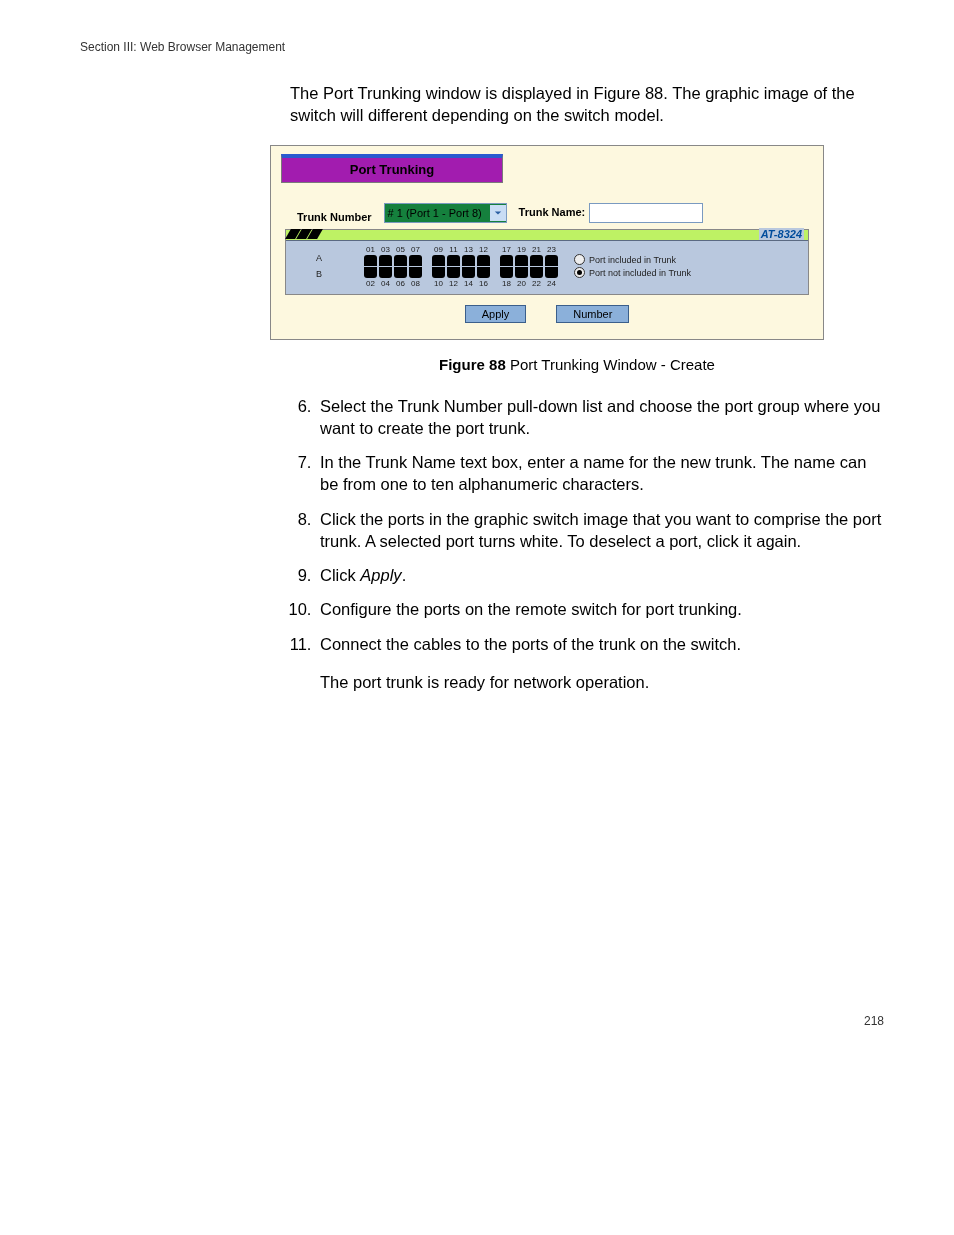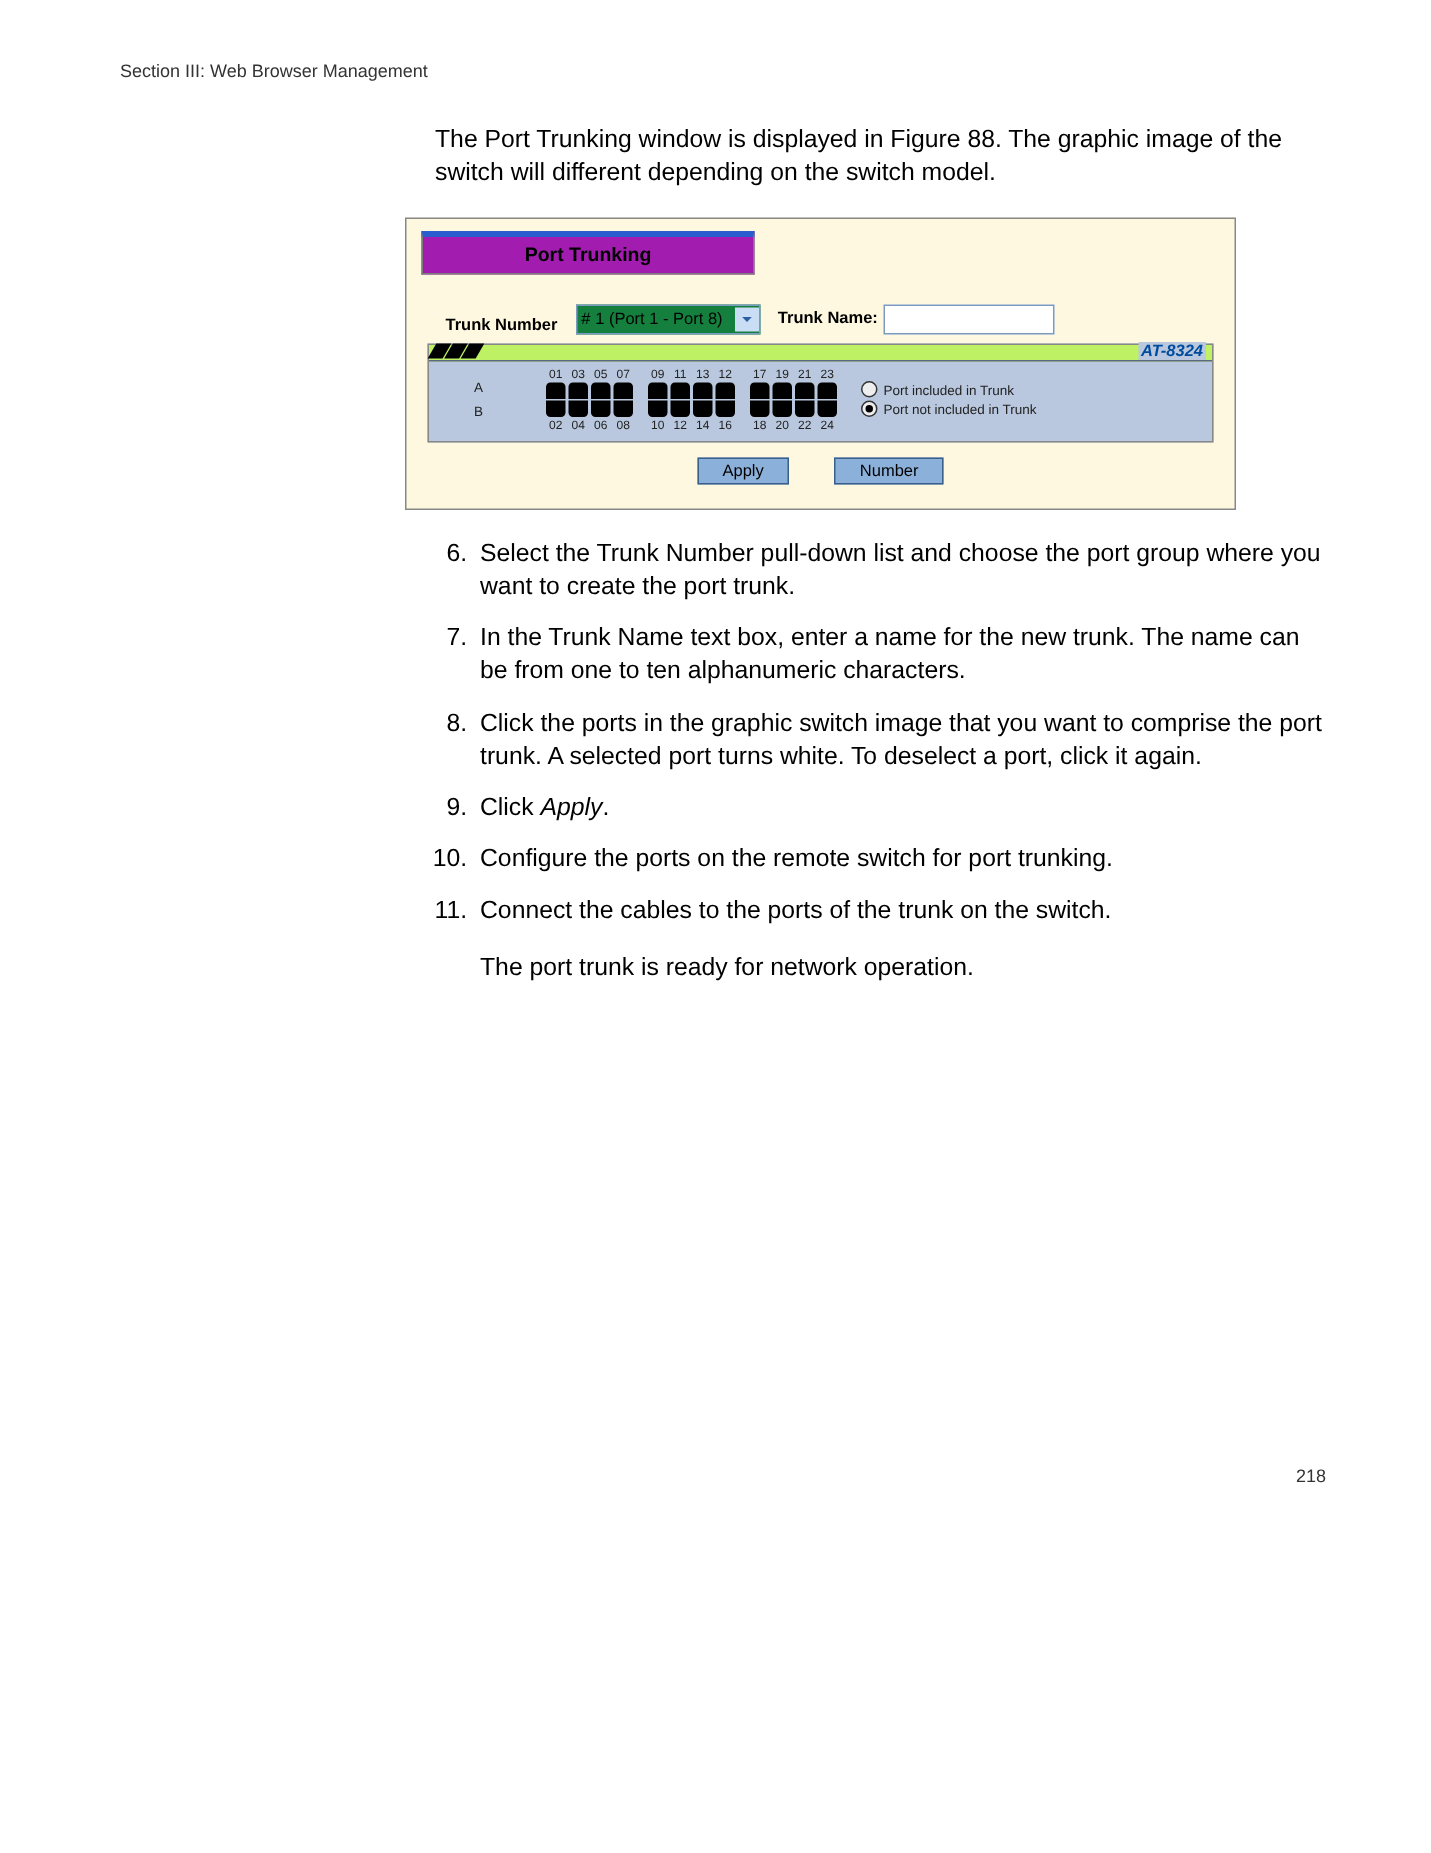--- a/index.html
+++ b/index.html
@@ -309,20 +309,23 @@
         </div>
       </div>
     </div>
 
     <div class="btn-row">
       <div class="btn">Apply</div>
       <div class="btn">Number</div>
     </div>
   </div>
 
+  <div class="caption">
+    <b>Figure 88</b><span>  Port Trunking Window - Create</span>
+  </div>
 </div>
 
 <ol class="steps" start="6">
   <li>Select the Trunk Number pull-down list and choose the port group where you want to create the port trunk.</li>
   <li>In the Trunk Name text box, enter a name for the new trunk. The name can be from one to ten alphanumeric characters.</li>
   <li>Click the ports in the graphic switch image that you want to comprise the port trunk. A selected port turns white. To deselect a port, click it again.</li>
   <li><span>Click </span><em class="apply">Apply</em><span>.</span></li>
   <li>Configure the ports on the remote switch for port trunking.</li>
   <li>Connect the cables to the ports of the trunk on the switch.</li>
 </ol>

